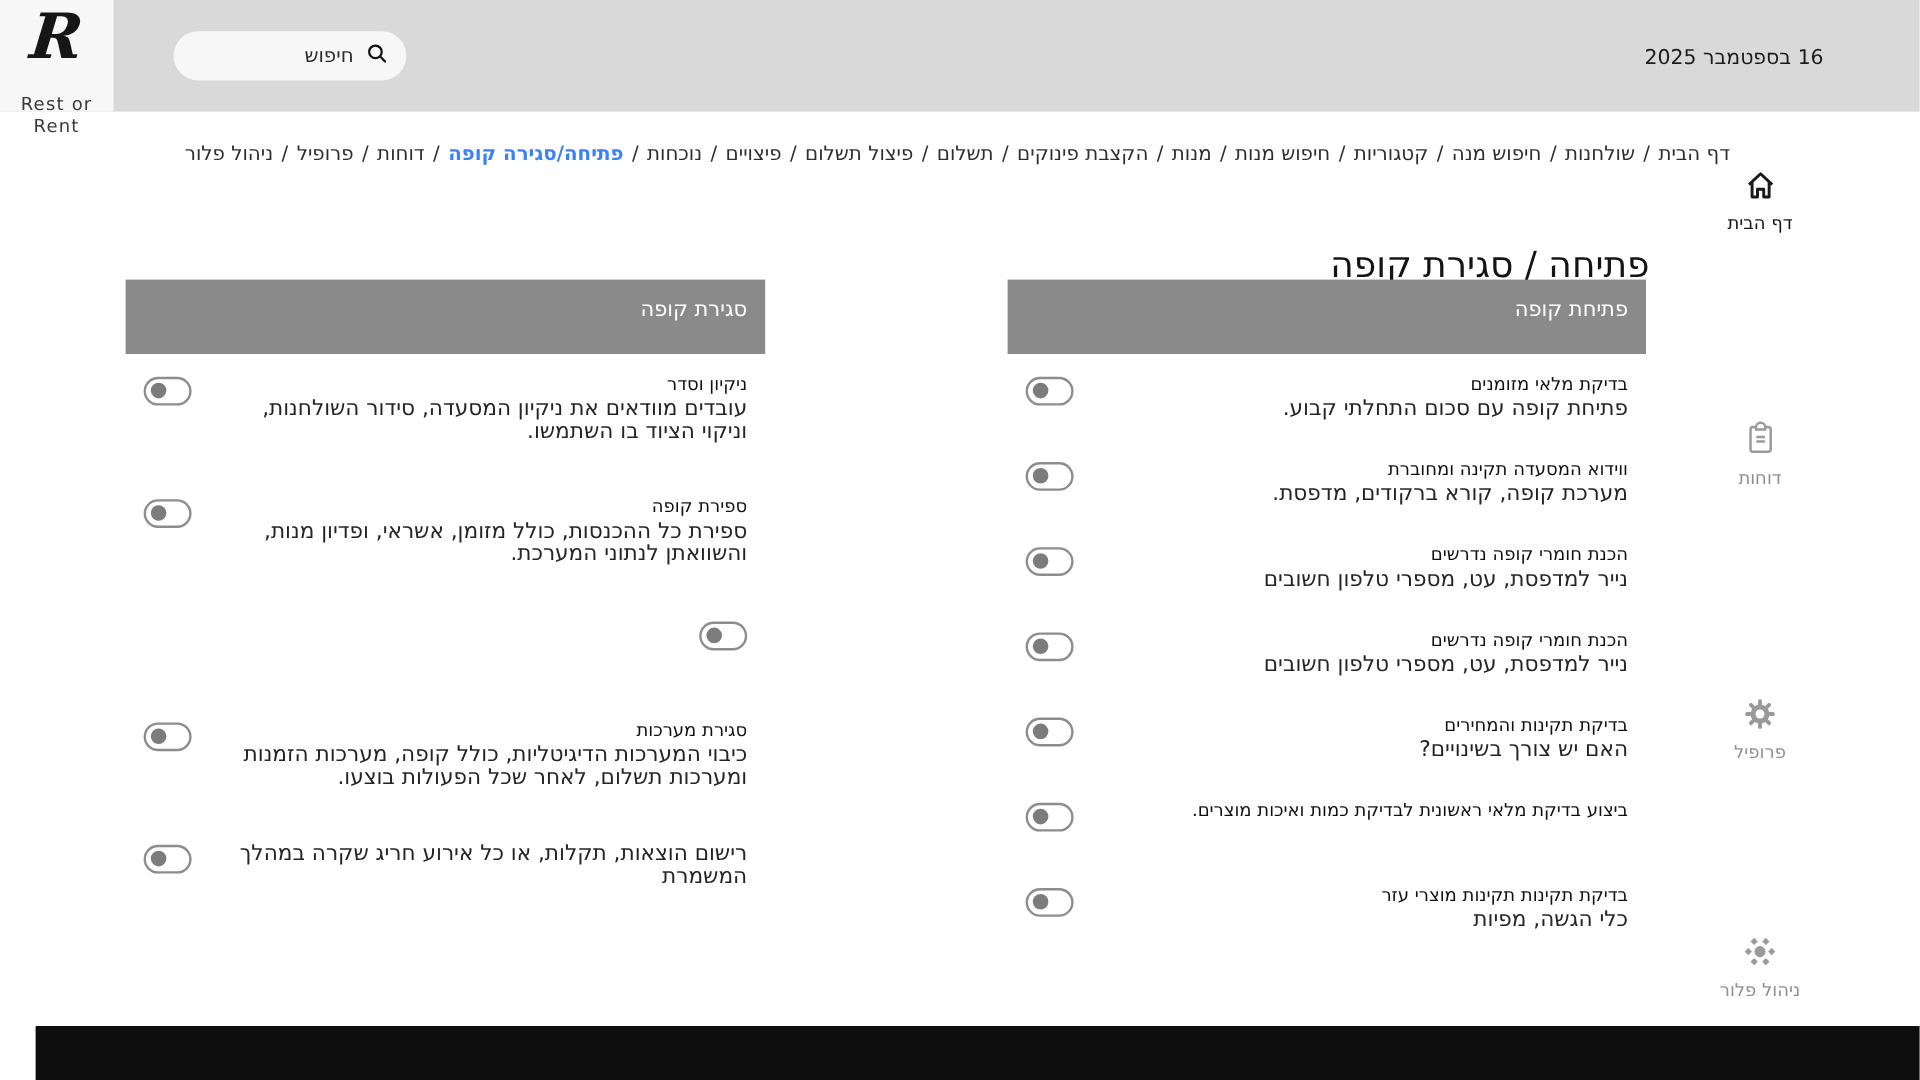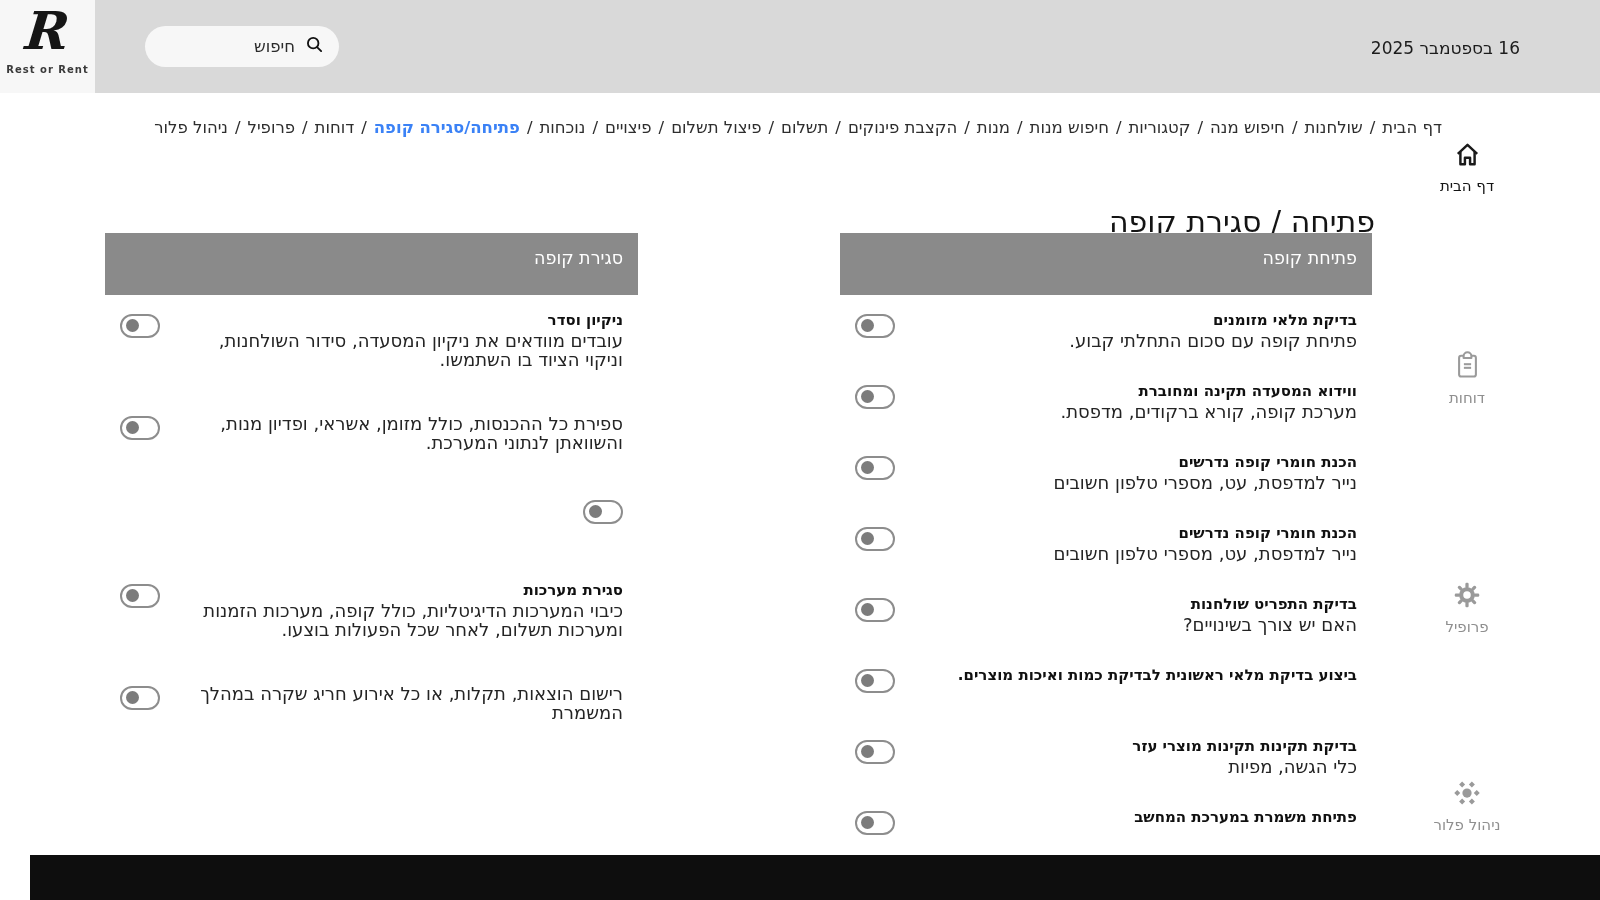--- a/index.html
+++ b/index.html
@@ -12,21 +12,21 @@
   html,body{width:1600px;height:900px;overflow:hidden;background:#fff;
     font-family:"DejaVu Sans",sans-serif;color:#141414;}
   .page{position:relative;width:1600px;height:900px;}
 
   
   .topbar{position:absolute;top:0;left:0;width:1600px;height:93px;background:var(--topbar-bg);}
   .logo-box{position:absolute;top:0;left:0;width:95px;height:93px;background:var(--logo-box-bg);
     text-align:center;cursor:pointer;}
   .logo-r{display:block;font-family:"DejaVu Serif",serif;font-style:italic;font-weight:700;
     font-size:52px;line-height:62px;color:#161616;transform:skewX(-6deg);}
-  .logo-caption{display:block;font-size:10px;letter-spacing:1px;color:#3a3a3a;margin-top:2px;font-weight:bold;}
+  .logo-caption{display:block;font-size:15px;letter-spacing:1px;color:#3a3a3a;margin-top:16px;}
   .search{position:absolute;top:26px;left:145px;width:194px;height:41px;border-radius:21px;
     background:var(--search-bg);display:flex;align-items:center;padding:0 14px;gap:9px;}
   .search-input{border:none;outline:none;background:transparent;width:95px;
     font-family:"DejaVu Sans",sans-serif;font-size:16.5px;text-align:right;color:#222;}
   .search-input::placeholder{color:#2b2b2b;opacity:1;}
   .date-label{position:absolute;top:38px;right:80px;font-size:17px;color:#1c1c1c;}
 
   
   .breadcrumb{padding:118px 158px 0 40px;font-size:16.5px;color:#2e2e2e;white-space:nowrap;
     text-align:right;position:relative;}
@@ -43,21 +43,21 @@
   .panel{position:absolute;top:233px;}
   .panel-open{left:840px;width:532px;}
   .panel-close{left:105px;width:533px;}
   .panel-header{height:62px;line-height:51px;background:var(--panel-header-bg);
     color:var(--panel-header-text);font-size:17.5px;padding:0 15px;}
   .panel-body{padding:16px 15px 0 15px;}
   .item{display:flex;justify-content:space-between;align-items:flex-start;
     margin-bottom:31px;min-height:40px;}
   .panel-close .item{margin-bottom:44px;}
   .item-text{max-width:calc(100% - 62px);text-align:right;}
-  .item-title{font-size:15px;font-weight:700;line-height:19px;color:#101010;}
+  .item-title{font-size:15px;font-weight:400;line-height:19px;color:#101010;}
   .item-sub{font-size:18px;line-height:19px;color:#242424;margin-top:1px;}
   .toggle{flex:none;width:40px;height:24px;border:2px solid var(--toggle-border);
     border-radius:13px;background:#fff;position:relative;margin-top:3px;cursor:pointer;}
   .knob{position:absolute;left:4px;top:3px;width:13px;height:13px;border-radius:50%;
     background:var(--toggle-knob);}
 
   
   .side-nav{position:absolute;right:88px;width:90px;text-align:center;color:var(--sidebar-icon);cursor:pointer;}
   .side-nav .nav-label{display:block;font-size:15px;color:#8f8f8f;margin-top:4px;}
   .side-reports{top:350px;} .side-profile{top:580px;} .side-floor{top:778px;}
@@ -142,21 +142,21 @@
             <div class="item-title">הכנת חומרי קופה נדרשים</div>
             <div class="item-sub">נייר למדפסת, עט, מספרי טלפון חשובים</div>
           </div>
           <div class="toggle">
             <div class="knob"></div>
           </div>
         </div>
 
         <div class="item">
           <div class="item-text">
-            <div class="item-title">בדיקת התפריט שולחנות</div>
+            <div class="item-title">בדיקת תקינות והמחירים</div>
             <div class="item-sub">האם יש צורך בשינויים?</div>
           </div>
           <div class="toggle">
             <div class="knob"></div>
           </div>
         </div>
 
         <div class="item">
           <div class="item-text">
             <div class="item-title">ביצוע בדיקת מלאי ראשונית לבדיקת כמות ואיכות מוצרים.</div>
@@ -170,49 +170,41 @@
         <div class="item">
           <div class="item-text">
             <div class="item-title">בדיקת תקינות תקינות מוצרי עזר</div>
             <div class="item-sub">כלי הגשה, מפיות</div>
           </div>
           <div class="toggle">
             <div class="knob"></div>
           </div>
         </div>
 
-        <div class="item">
-          <div class="item-text">
-            <div class="item-title">פתיחת משמרת במערכת המחשב</div>
-
-          </div>
-          <div class="toggle">
-            <div class="knob"></div>
-          </div>
-        </div>
 
     </div>
   </section>
 
   <section class="panel panel-close">
     <div class="panel-header">סגירת קופה</div>
     <div class="panel-body">
 
         <div class="item">
           <div class="item-text">
             <div class="item-title">ניקיון וסדר</div>
             <div class="item-sub">עובדים מוודאים את ניקיון המסעדה, סידור השולחנות, וניקוי הציוד בו השתמשו.</div>
           </div>
           <div class="toggle">
             <div class="knob"></div>
           </div>
         </div>
 
         <div class="item">
           <div class="item-text">
+            <div class="item-title">ספירת קופה</div>
             <div class="item-sub">ספירת כל ההכנסות, כולל מזומן, אשראי, ופדיון מנות, והשוואתן לנתוני המערכת.</div>
           </div>
           <div class="toggle">
             <div class="knob"></div>
           </div>
         </div>
 
         <div class="item">
           <div class="toggle">
             <div class="knob"></div>

